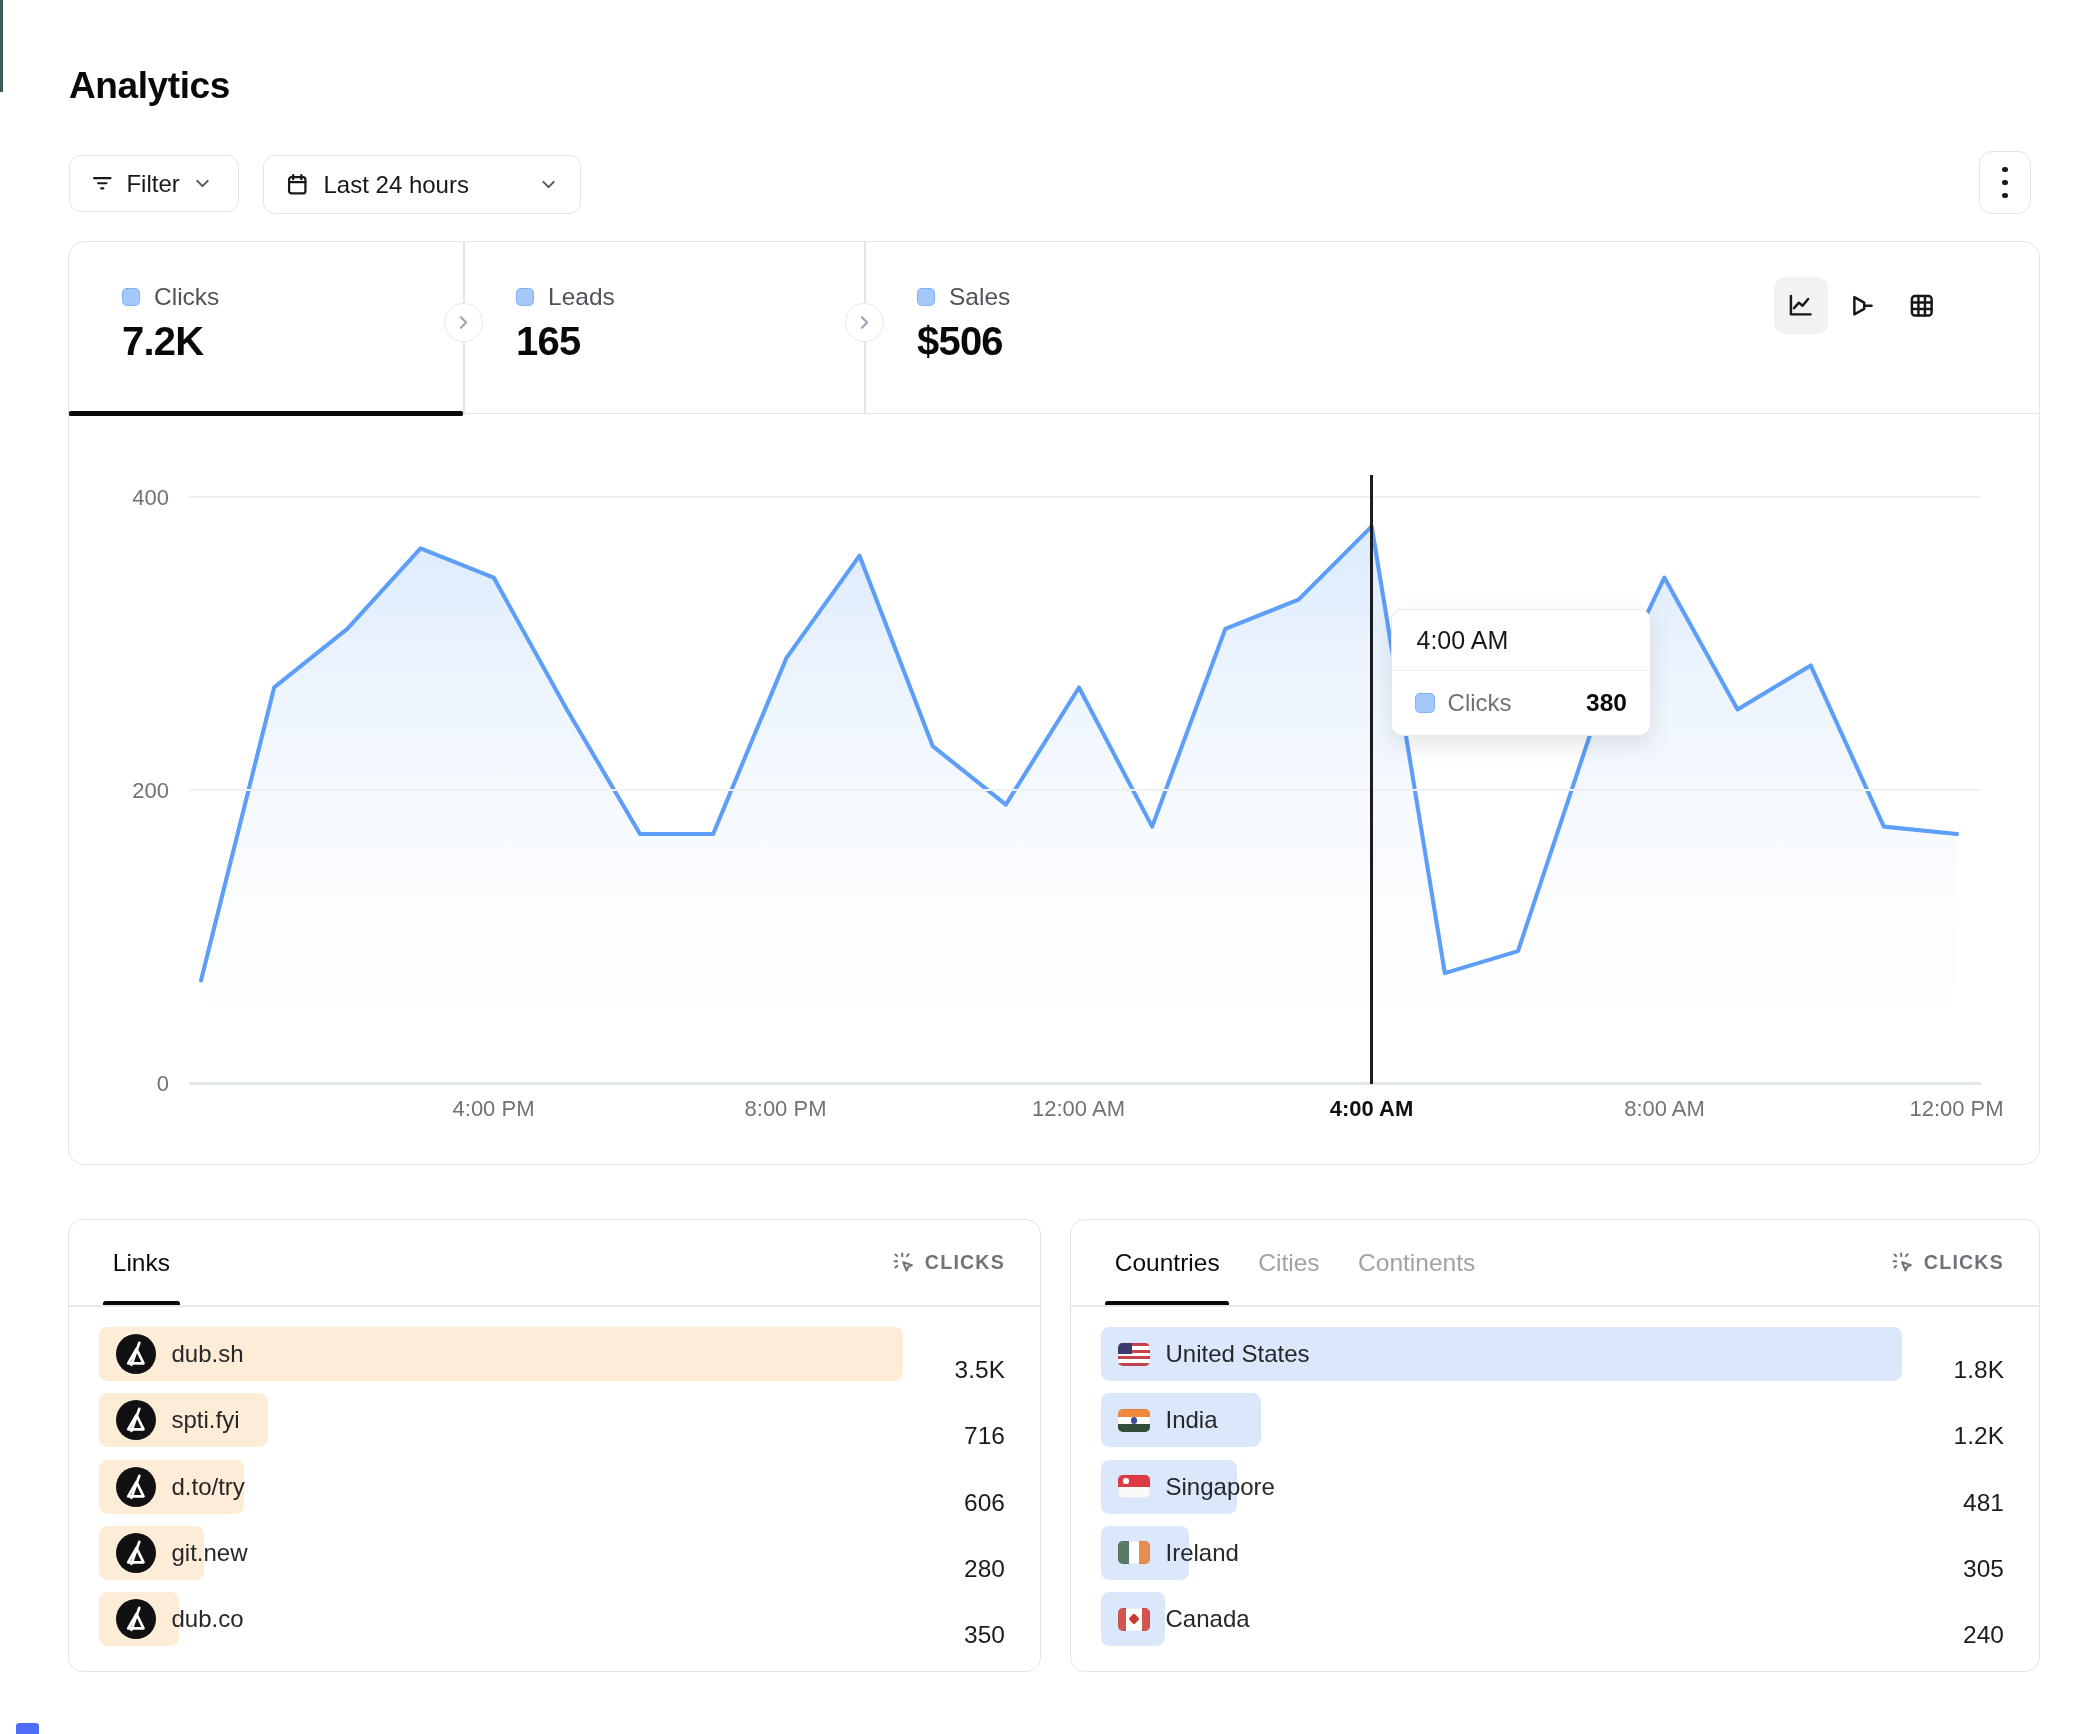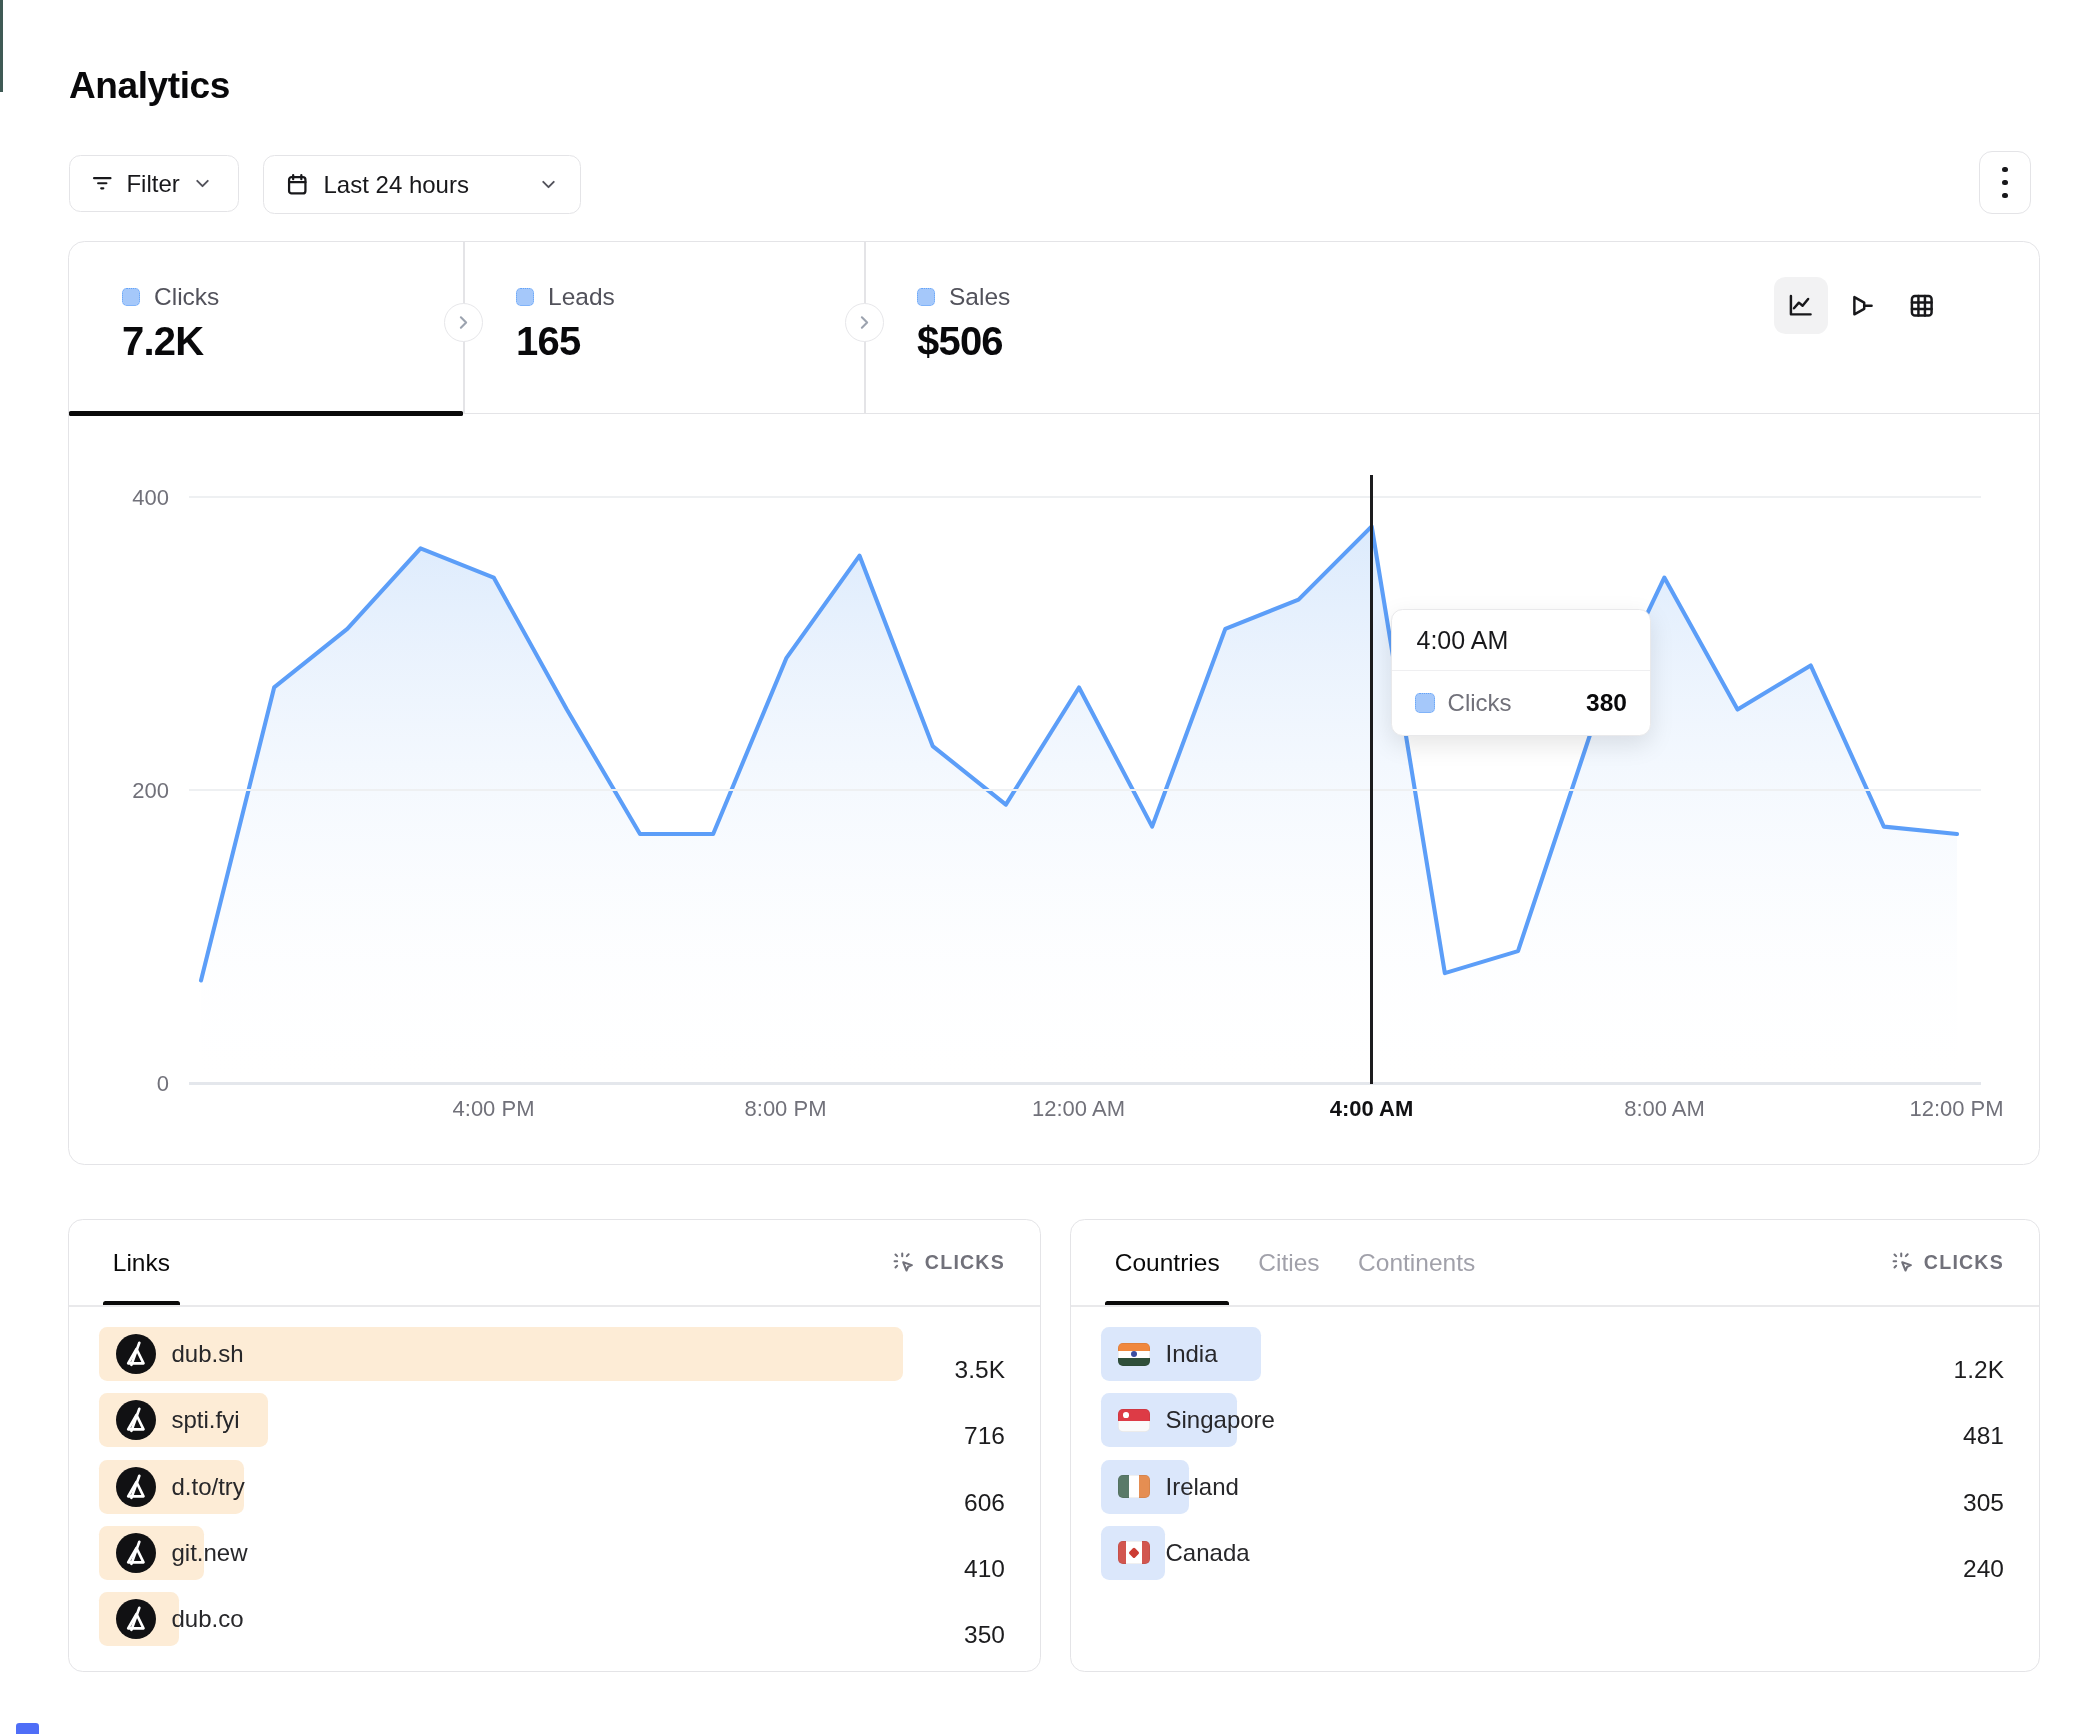--- a/index.html
+++ b/index.html
@@ -291,21 +291,21 @@
           <div class="row-label">
             <span class="avatar">
               <svg viewBox="0 0 48 48" width="40" height="40">
                 <circle cx="24" cy="24" r="24" fill="#111113"></circle>
                 <path d="M28 10.5 18.5 37" stroke="#fff" stroke-width="3.2" stroke-linecap="round" fill="none"></path>
                 <path d="M24.6 18 33 35.2H14.6Z" fill="none" stroke="#fff" stroke-width="3.2" stroke-linejoin="round"></path>
               </svg>
             </span>
             <span class="row-text">git.new</span>
           </div>
-          <div class="row-value">410</div>
+          <div class="row-value">280</div>
         </div>
         <div class="list-row">
           <div class="bar-area">
             <div class="bar" style="width: 10%; background: rgb(253, 236, 214);"></div>
           </div>
           <div class="row-label">
             <span class="avatar">
               <svg viewBox="0 0 48 48" width="40" height="40">
                 <circle cx="24" cy="24" r="24" fill="#111113"></circle>
                 <path d="M28 10.5 18.5 37" stroke="#fff" stroke-width="3.2" stroke-linecap="round" fill="none"></path>
@@ -329,20 +329,30 @@
       <svg width="24.5" height="24.5" viewBox="0 0 24 24" fill="none" stroke="#71717a" stroke-width="2" stroke-linecap="round" stroke-linejoin="round">
           <path d="M12 12l8.5 2.8-3.7 1.6-1.6 3.7z"></path>
           <path d="M3.5 11H6M11 3.5V6M6 6 4.4 4.4M15.5 6l1.8-1.8M6 15.5l-1.6 1.6"></path>
         </svg>
       <span>CLICKS</span>
     </div>
     <div class="panel-divider"></div>
     <div class="list" id="countries-list">
         <div class="list-row">
           <div class="bar-area">
+            <div class="bar" style="width: 100%; background: rgb(219, 231, 251);"></div>
+          </div>
+          <div class="row-label">
+            <span class="flag flag-us"></span>
+            <span class="row-text">United States</span>
+          </div>
+          <div class="row-value">1.8K</div>
+        </div>
+        <div class="list-row">
+          <div class="bar-area">
             <div class="bar" style="width: 20%; background: rgb(219, 231, 251);"></div>
           </div>
           <div class="row-label">
             <span class="flag flag-in"></span>
             <span class="row-text">India</span>
           </div>
           <div class="row-value">1.2K</div>
         </div>
         <div class="list-row">
           <div class="bar-area">

